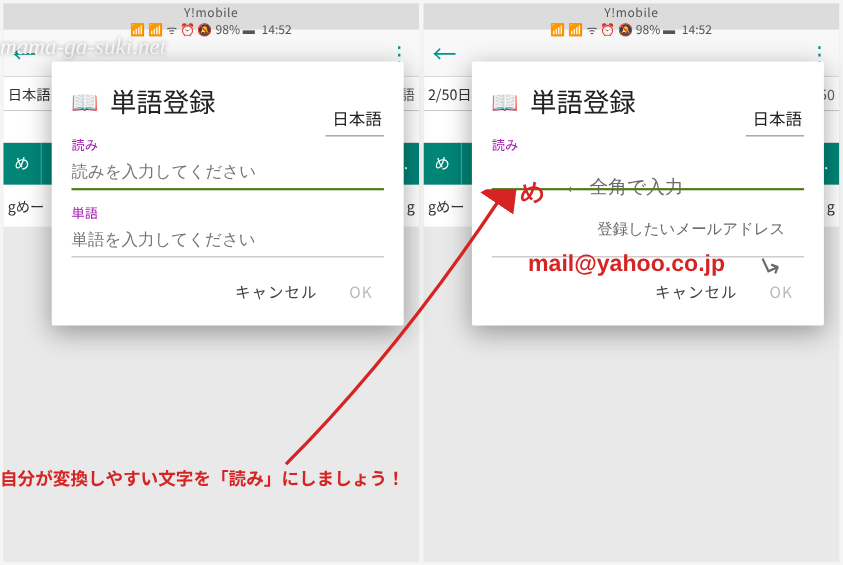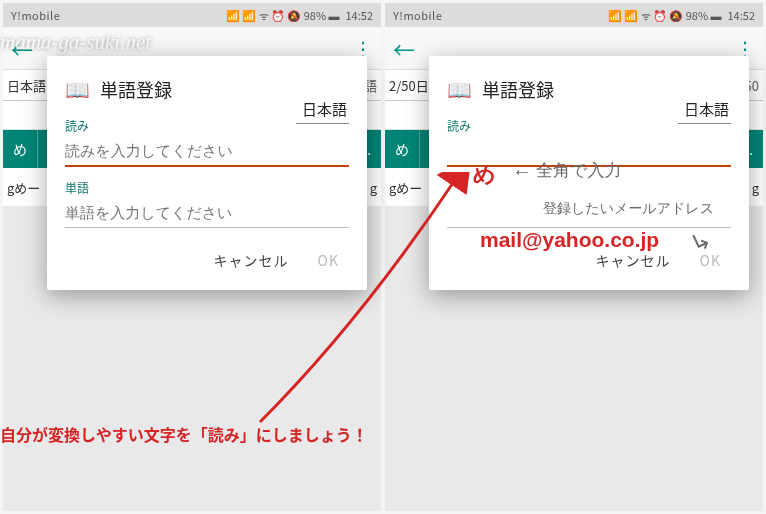--- a/index.html
+++ b/index.html
@@ -1,44 +1,44 @@
 <!DOCTYPE html>
 <html><head>
 <meta charset="utf-8">
 <style>
   html,body{margin:0;padding:0;width:766px;height:514px;font-family:"Hiragino Sans","Noto Sans CJK JP","Yu Gothic",sans-serif;overflow:hidden;background:#f5f5f5;}
   .stage{position:relative;width:766px;height:514px;}
   
   .half{position:absolute;top:3px;bottom:3px;width:378px;background:#e9e9e9;overflow:hidden;}
   .half.left{left:3px;}
   .half.right{left:385px;}
-  .statusbar{height:24px;background:#dcdcdc;color:#555;font-size:11px;display:flex;align-items:center;justify-content:space-between;padding:0 8px;}
+  .statusbar{height:24px;background:#dcdcdc;color:#555;font-size:11px;display:flex;align-items:center;justify-content:space-between;padding:0 8px;flex-direction:column;}
   .statusbar .sl{letter-spacing:.5px;}
   .statusbar .sr{display:flex;gap:6px;align-items:center;}
   .toolbar{height:42px;background:#f8f8f8;display:flex;align-items:center;justify-content:space-between;padding:0 8px;border-bottom:1px solid #ddd;}
   .back{color:#009688;font-size:22px;line-height:1;}
   .more{color:#009688;font-size:20px;line-height:1;}
   .hdr{height:30px;background:#fff;border-bottom:1px solid #ccc;display:flex;align-items:center;padding:0 4px;font-size:13px;color:#333;}
   .hdr .rt{margin-left:auto;color:#666;}
   .sub{height:28px;background:#fff;border-bottom:1px solid #e0e0e0;}
   .strip{height:38px;background:#008577;display:flex;align-items:center;}
   .chip{color:#fff;font-size:14px;padding:0 10px;border-right:1px solid rgba(255,255,255,.3);height:100%;display:flex;align-items:center;}
   .chip.end{margin-left:auto;border-left:1px solid rgba(255,255,255,.3);border-right:none;}
   .row2{height:38px;background:#fff;display:flex;align-items:center;padding:0 4px;font-size:13px;color:#333;}
   .row2 .rt{margin-left:auto;}
   
   .dialog{position:absolute;top:56px;width:320px;background:#fff;box-shadow:0 6px 24px rgba(0,0,0,.35);border-radius:2px;padding:18px 18px 6px 18px;box-sizing:border-box;}
   .dlgL{left:47px;}
   .dlgR{left:429px;}
   .dlg-title{display:flex;align-items:center;gap:10px;margin-bottom:14px;}
   .dlg-title .ico{font-size:20px;}
-  .dlg-title .t{font-size:18px;color:#222;}
+  .dlg-title .t{font-size:24px;color:#222;}
   .lang{position:absolute;top:20px;right:18px;font-size:15px;color:#222;border-bottom:1px solid #888;padding:22px 2px 4px 6px;}
-  .field-label{font-size:12px;color:#0f766e;margin-top:4px;}
-  .field-input{border:none;border-bottom:2px solid #c2410c;width:100%;font-size:15px;padding:8px 0 6px 0;color:#999;outline:none;background:transparent;}
+  .field-label{font-size:12px;color:#a21caf;margin-top:4px;}
+  .field-input{border:none;border-bottom:2px solid #4d7c0f;width:100%;font-size:15px;padding:8px 0 6px 0;color:#999;outline:none;background:transparent;}
   .field-input.gray{border-bottom:1px solid #bbb;}
   .btnrow{display:flex;justify-content:flex-end;gap:12px;padding:22px 10px 14px 0;}
   .btn{font-size:14px;letter-spacing:1px;color:#444;}
   .btn.dis{color:#bbb;margin-left:17px;}
   
   .ann{position:absolute;font-family:"Hiragino Sans",sans-serif;}
   .ann.red{color:#d62424;font-weight:600;}
   .ann.gray{color:#6a6a6a;}
   .ann-me{left:473px;top:160px;font-size:22px;}
   .ann-zen{left:512px;top:158px;font-size:17px;}

